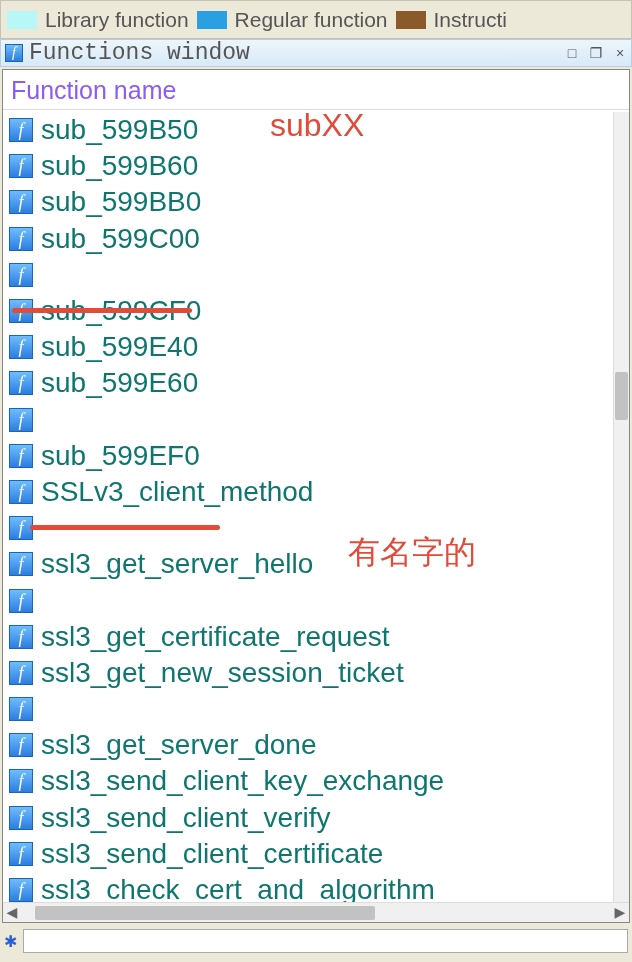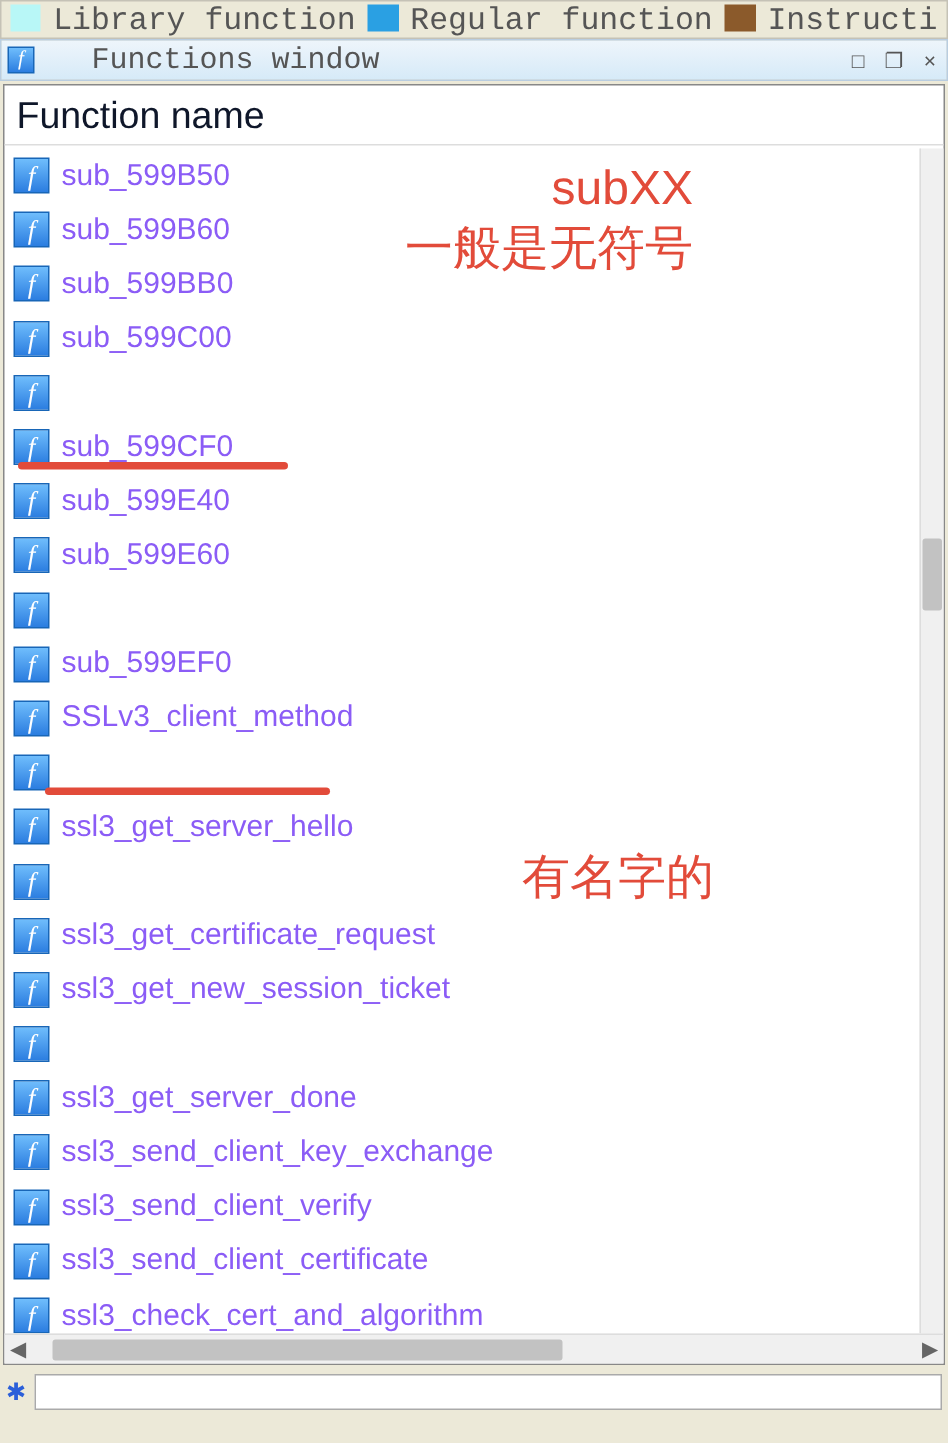--- a/index.html
+++ b/index.html
@@ -9,29 +9,29 @@
     background: #ece9d8;
     width: 632px;
     height: 962px;
     overflow: hidden;
     position: relative;
   }
 
   
   .legend {
     display: flex;
-    align-items: flex-start;
+    align-items: center;
     gap: 8px;
     padding: 2px 6px;
-    font-family: Liberation Mono, monospace;
+    font-family: Liberation Sans, sans-serif;
     font-size: 21px;
     color: #555;
     background: #ece9d8;
     border: 1px solid #c5c2b6;
-    height: 26px;
+    height: 39px;
     white-space: nowrap;
     overflow: hidden;
   }
   .legend .swatch {
     display: inline-block;
     width: 30px; height: 18px;
     vertical-align: middle;
   }
   .sw-lib { background: #b8f7f7; } 
   .sw-reg { background: #2aa0e3; } 
@@ -54,23 +54,22 @@
     margin-right: 6px;
     color:#fff;
     font-style: italic;
     font-family: "Times New Roman", serif;
     font-size:14px; line-height:16px;
     text-align:center;
   }
   .panel-title .title-text {
     flex: 1;
     font-family: "Courier New", monospace;
-    font-size: 20px;
+    font-size: 23px;
     color: #555;
-    margin-left: 32px;
   }
   .panel-title .winbtn {
     width: 14px; height: 14px;
     margin-left: 10px;
     font-size: 14px;
     line-height:14px;
     color: #555;
     text-align:center;
     cursor:pointer;
   }
@@ -79,21 +78,21 @@
   .list-wrap {
     position: relative;
     border: 1px solid #888;
     background: #fff;
     height: 854px;
     margin: 2px;
   }
   .list-header {
     padding: 6px 8px 4px 8px;
     font-size: 25px;
-    color:#0f172a;
+    color:#8b5cf6;
     border-bottom: 1px solid #ddd;
   }
   .list-body {
     position: absolute;
     top: 42px; left: 0; right: 16px; bottom: 20px;
     overflow: hidden;
   }
   .row {
     display: flex;
     align-items: center;
@@ -106,22 +105,22 @@
     border: 1px solid #1866b7;
     margin-right: 8px;
     color:#fff;
     font-style: italic;
     font-family: "Times New Roman", serif;
     font-size:18px; line-height:22px;
     text-align:center;
     flex: none;
   }
   .row .fname {
-    font-size: 20px;
-    color:#8b5cf6;
+    font-size: 28px;
+    color:#0f766e;
   }
 
   
   .vscroll {
     position: absolute;
     top: 42px; right: 0; bottom: 20px;
     width: 16px;
     background: #f0f0f0;
     border-left: 1px solid #ddd;
   }
@@ -179,21 +178,21 @@
   .anno {
     position: absolute;
     color: #e24b3a;
     font-size: 32px;
     line-height: 40px;
     pointer-events: none;
     font-family: "Microsoft YaHei", sans-serif;
     text-align: right;
   }
   .anno1 { left: 270px; top: 105px; }
-  .anno2 { left: 348px; top: 564px; font-family: Liberation Serif, serif; }
+  .anno2 { left: 348px; top: 532px; font-family: Liberation Serif, serif; }
   .redline {
     position:absolute;
     height:5px;
     background: #e24b3a;
     border-radius: 3px;
     pointer-events:none;
   }
   .rl1 { left: 12px; top: 308px; width: 180px; }
   .rl2 { left: 30px; top: 525px; width: 190px; }
 
@@ -319,19 +318,18 @@
   </div>
 </div>
 
 <div class="bottombar">
   <span class="star">✱</span>
   <input class="cmdinput" spellcheck="false" value="" style="">
 </div>
 
 <div class="anno anno1">
   <div>subXX</div>
-  <div>一般是无符号</div>
 </div>
 <div class="anno anno2">
   <div>有名字的</div>
 </div>
 <div class="redline rl1"></div>
 <div class="redline rl2"></div>
 
 </body></html>

